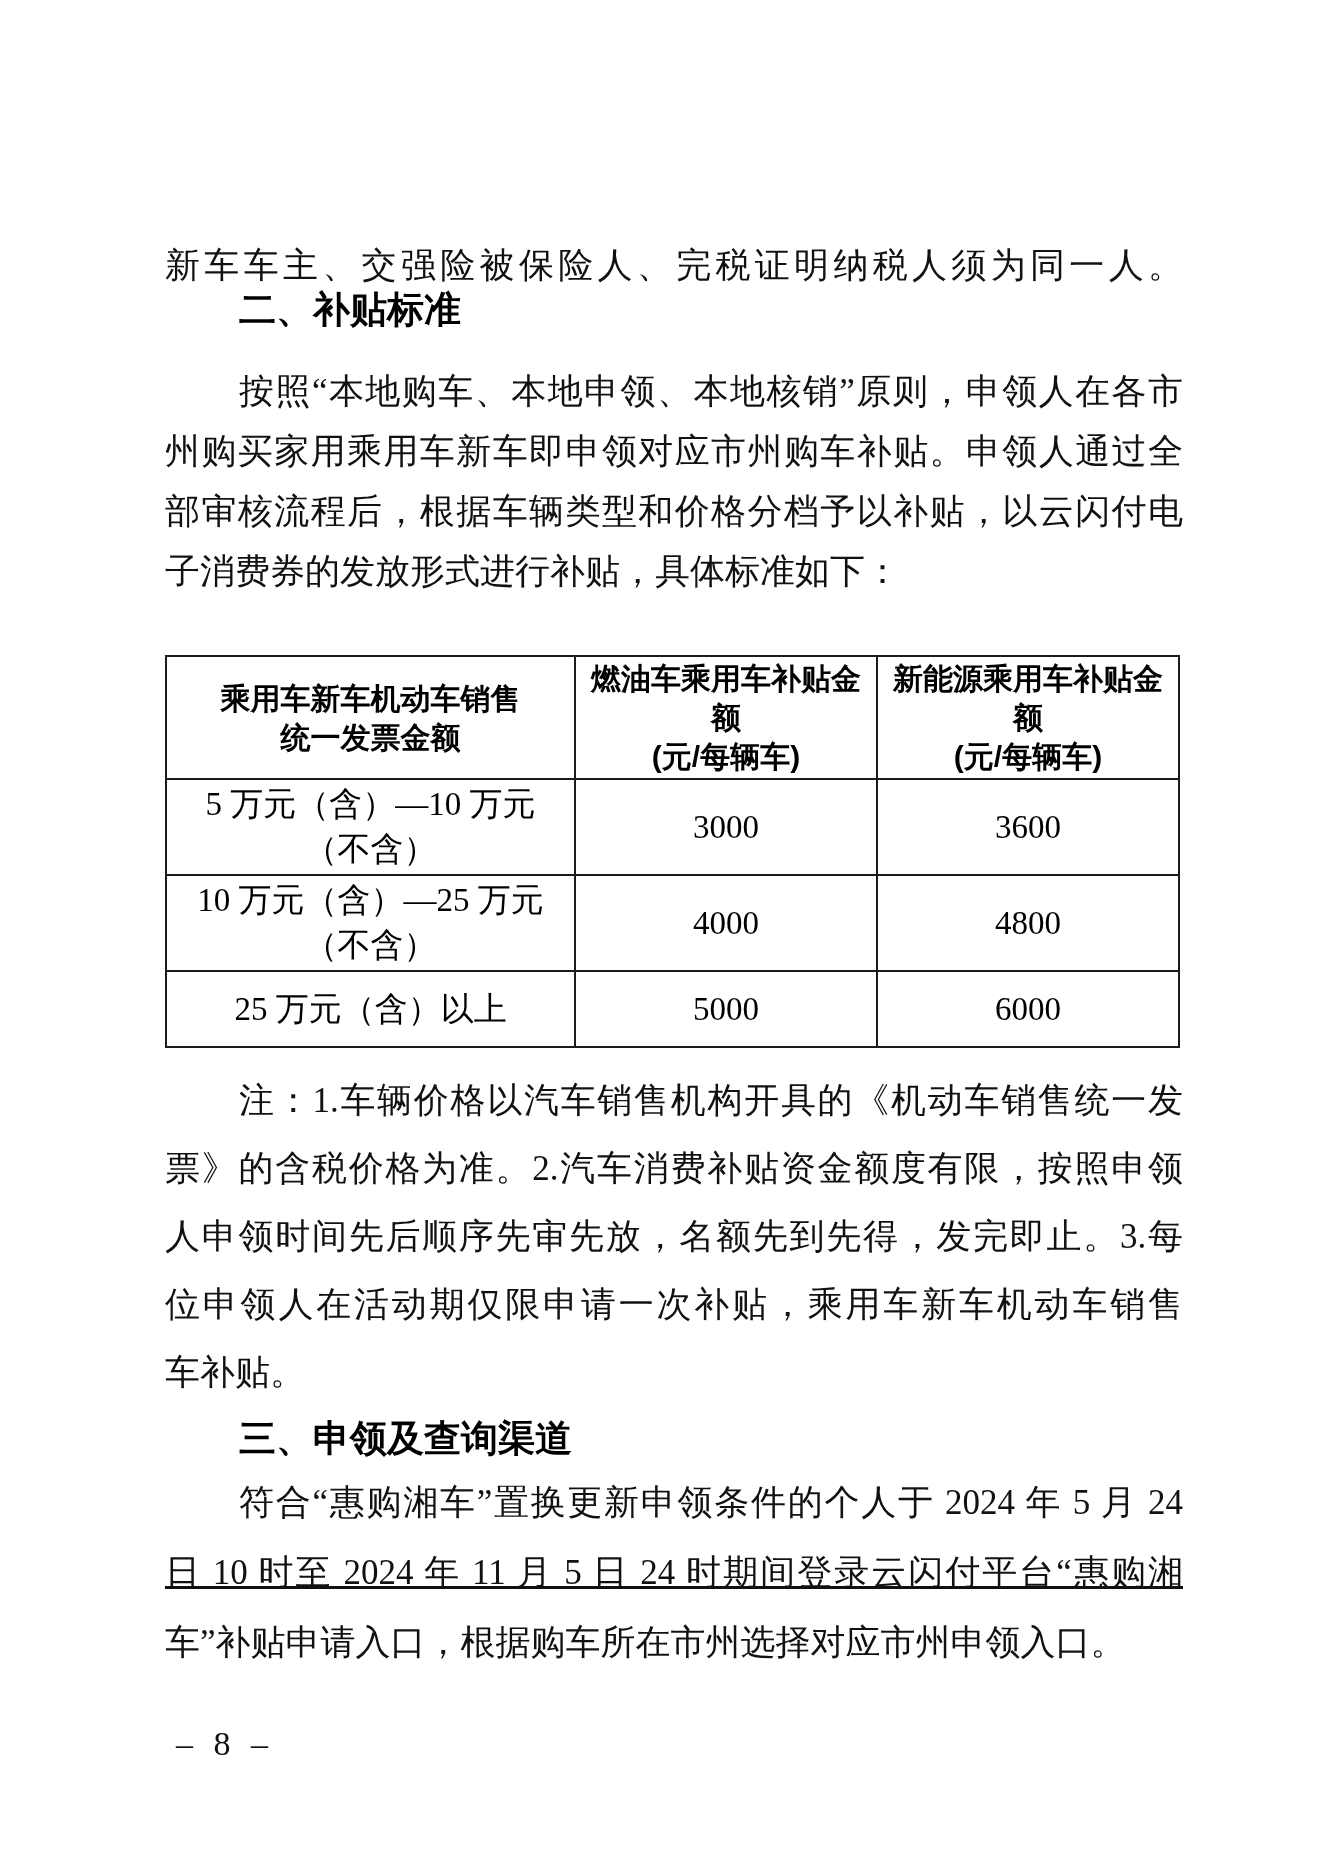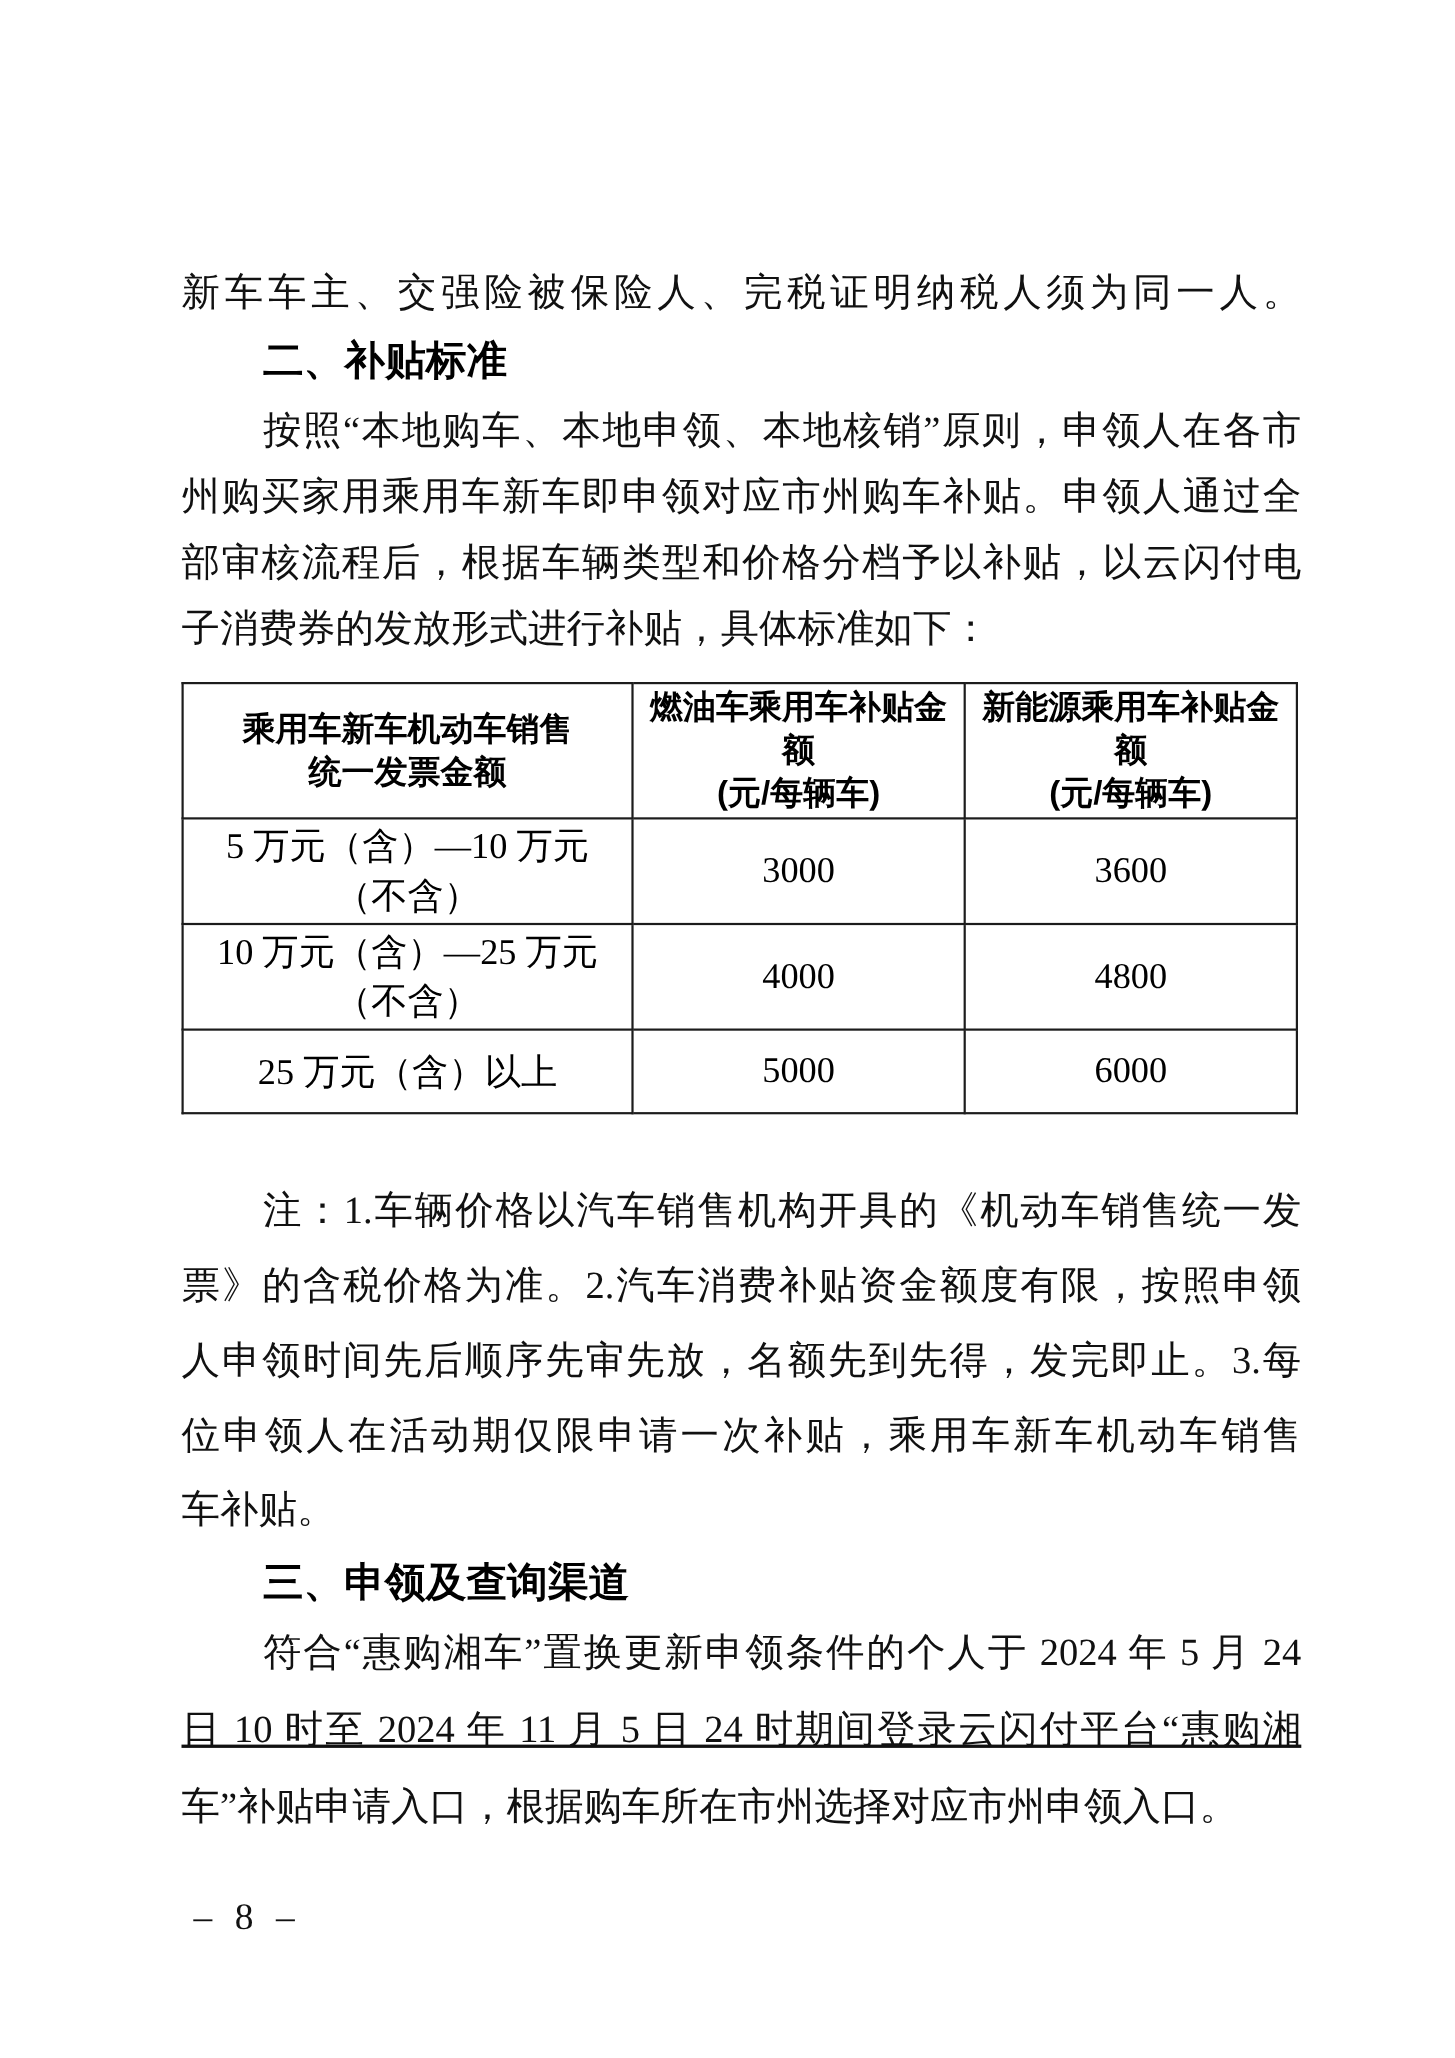--- a/index.html
+++ b/index.html
@@ -28,21 +28,21 @@
     position:absolute;
     left:239px;
     font-family:"Liberation Sans", sans-serif;
     font-weight:bold;
     font-size:37px;
     color:#000000;
     white-space:nowrap;
   }
   table.subsidy {
     position:absolute;
-    left:165px; top:620px;
+    left:165px; top:655px;
     width:1013px;
     border-collapse:collapse;
     table-layout:fixed;
   }
   table.subsidy th, table.subsidy td {
     border:2px solid #1c1c1c;
     text-align:center;
     vertical-align:middle;
     overflow:hidden;
   }
@@ -69,21 +69,21 @@
     white-space:nowrap;
   }
 </style>
 </head>
 <body>
 
 <div class="page">
 
   <div class="line just" style="top:243px;">新车车主、交强险被保险人、完税证明纳税人须为同一人。</div>
 
-  <div class="heading" style="top:303px;">二、补贴标准</div>
+  <div class="heading" style="top:285px;">二、补贴标准</div>
 
   <div class="line just indent" style="top:369px;">按照“本地购车、本地申领、本地核销”原则，申领人在各市</div>
   <div class="line just" style="top:429px;">州购买家用乘用车新车即申领对应市州购车补贴。申领人通过全</div>
   <div class="line just" style="top:489px;">部审核流程后，根据车辆类型和价格分档予以补贴，以云闪付电</div>
   <div class="line" style="top:549px;">子消费券的发放形式进行补贴，具体标准如下：</div>
 
   <table class="subsidy">
     <colgroup>
       <col style="width:409px;">
       <col style="width:302px;">

